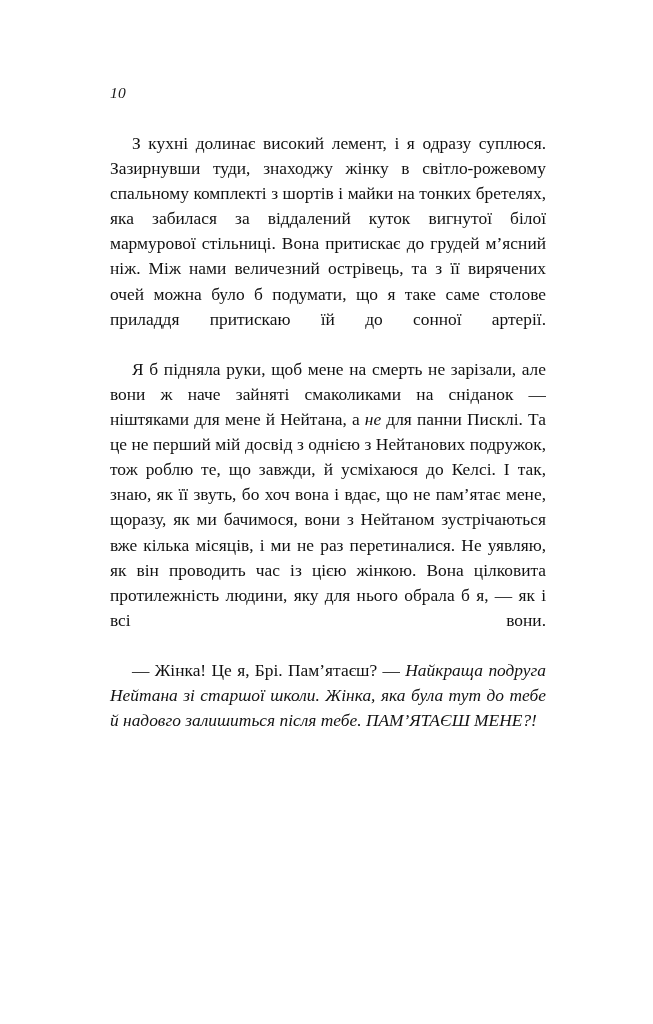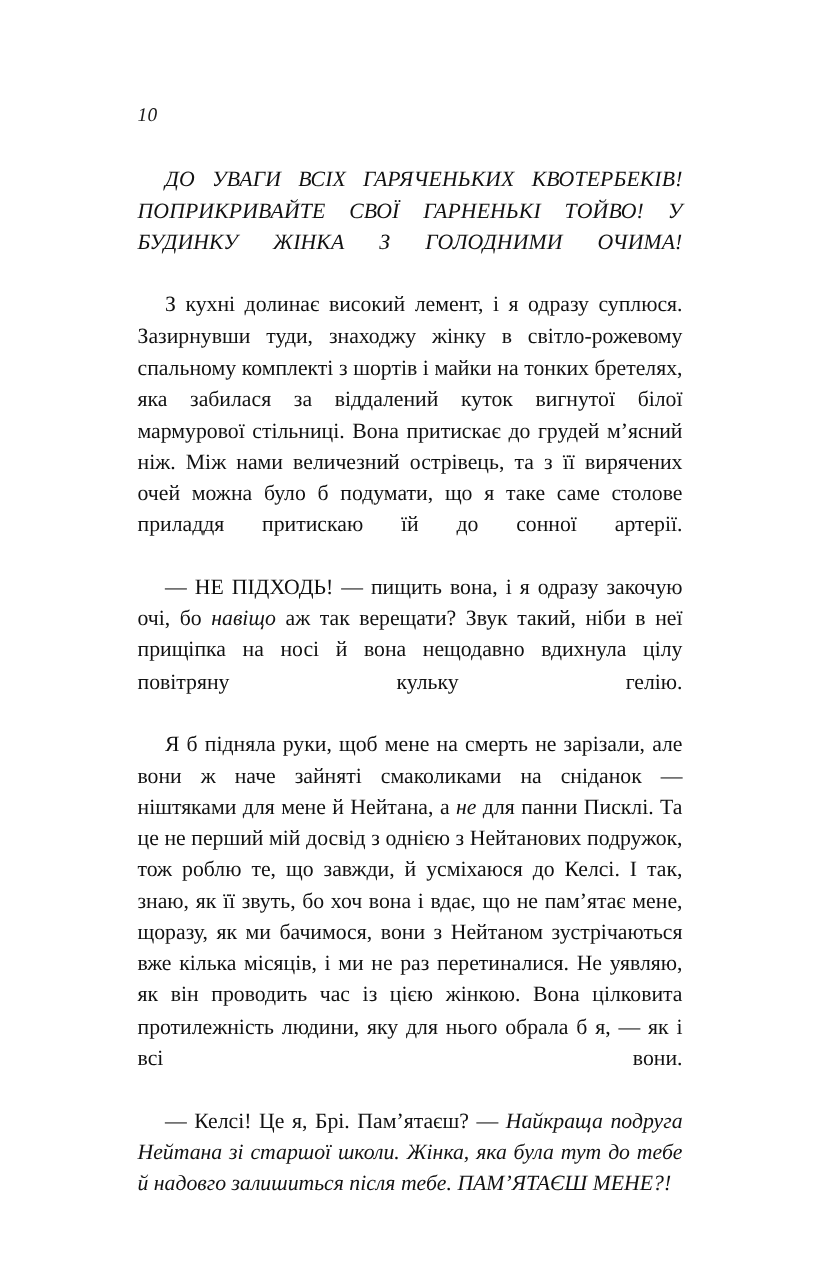--- a/index.html
+++ b/index.html
@@ -60,24 +60,22 @@
 </head>
 <body>
 
 <div class="page">
 
   <div class="folio">10</div>
 
   <div class="textblock">
 
 
-    <p class="shout">ДО УВАГИ ВСІХ ГАРЯЧЕНЬКИХ КВОТЕРБЕКІВ! ПОПРИКРИВАЙТЕ СВОЇ ГАРНЕНЬКІ ТОЙВО! У БУДИНКУ ЖІНКА З ГОЛОДНИМИ ОЧИМА!</p>
 
     <p>З кухні долинає високий лемент, і я одразу суплюся. Зазирнувши туди, знаходжу жінку в світло-рожевому спальному комплекті з шортів і майки на тонких бретелях, яка забилася за віддалений куток вигнутої білої мармурової стільниці. Вона притискає до грудей м’ясний ніж. Між нами величезний острівець, та з її вирячених очей можна було б подумати, що я таке саме столове приладдя притискаю їй до сонної артерії.</p>
 
-    <p><span>— НЕ ПІДХОДЬ! — пищить вона, і я одразу закочую очі, бо </span><span class="ital">навіщо</span><span> аж так верещати? Звук такий, ніби в неї прищіпка на носі й вона нещодавно вдихнула цілу повітряну кульку гелію.</span></p>
 
     <p><span>Я б підняла руки, щоб мене на смерть не зарізали, але вони ж наче зайняті смаколиками на сніданок — ніштяками для мене й Нейтана, а </span><span class="ital">не</span><span> для панни Писклі. Та це не перший мій досвід з однією з Нейтанових подружок, тож роблю те, що завжди, й усміхаюся до Келсі. І так, знаю, як її звуть, бо хоч вона і вдає, що не пам’ятає мене, щоразу, як ми бачимося, вони з Нейтаном зустрічаються вже кілька місяців, і ми не раз перетиналися. Не уявляю, як він проводить час із цією жінкою. Вона цілковита протилежність людини, яку для нього обрала б я, — як і всі вони.</span></p>
 
-    <p class="nostretch"><span>— Келсі! Це я, Брі. Пам’ятаєш? — </span><span class="ital">Найкраща подруга Нейтана зі старшої школи. Жінка, яка була тут до тебе й надовго залишиться після тебе. ПАМ’ЯТАЄШ МЕНЕ?!</span></p>
+    <p class="nostretch"><span>— Жінка! Це я, Брі. Пам’ятаєш? — </span><span class="ital">Найкраща подруга Нейтана зі старшої школи. Жінка, яка була тут до тебе й надовго залишиться після тебе. ПАМ’ЯТАЄШ МЕНЕ?!</span></p>
 
   </div>
 </div>
 
 </body></html>

